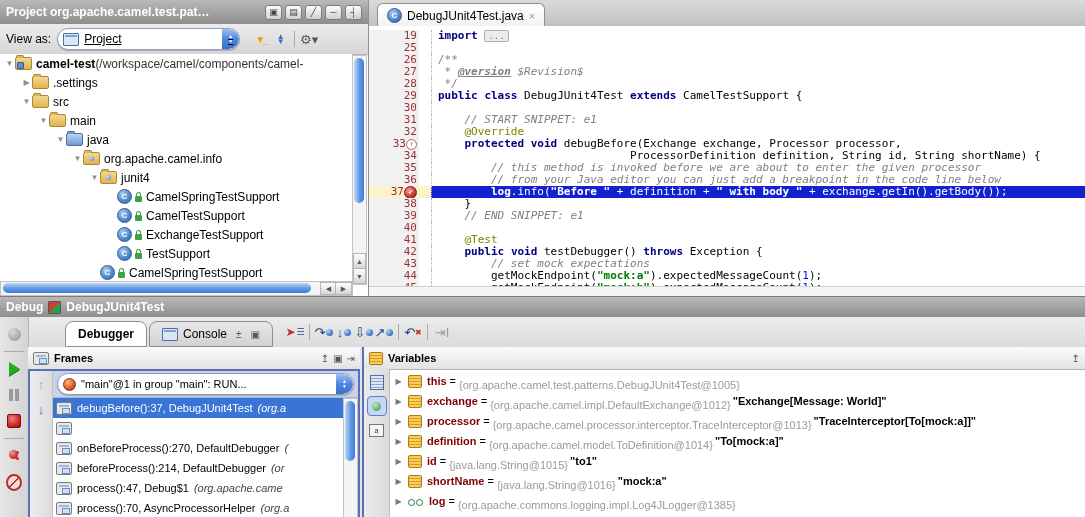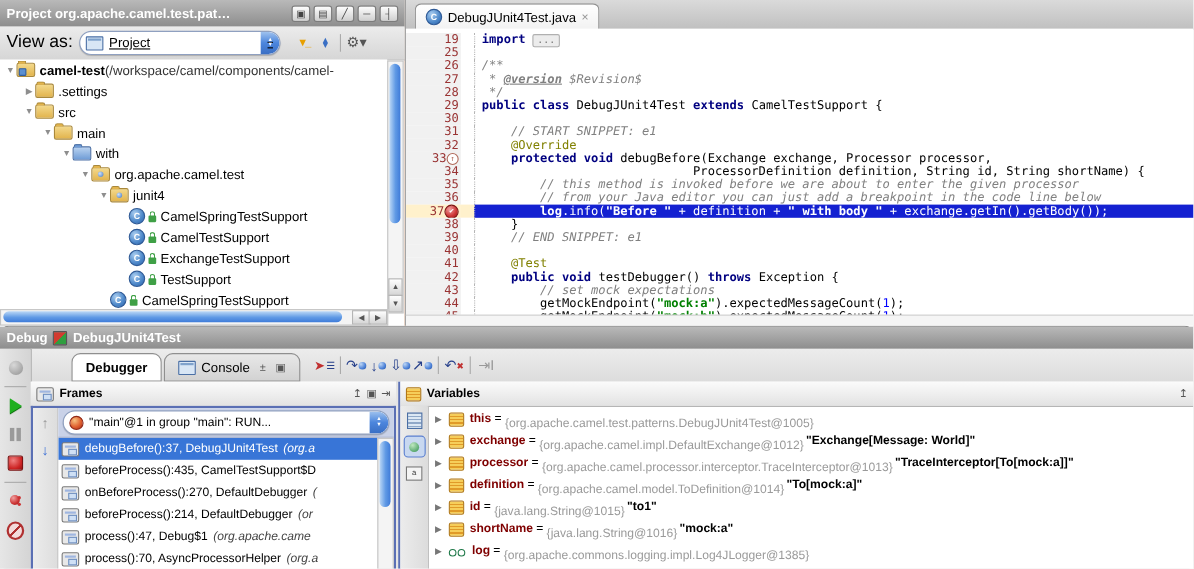--- a/index.html
+++ b/index.html
@@ -78,21 +78,21 @@
   .seg-str{color:#008000;font-weight:bold;}
   .seg-num{color:#0000ff;}
   .seg-fold{background:#ececec;border:1px solid #b0b0b0;color:#777;border-radius:2px;padding:0 3px;font-size:9px;}
   .seg-xb{font-weight:bold;}
   .bp{width:11px;height:11px;border-radius:50%;background:radial-gradient(circle at 35% 30%,#f0a0a0,#cc3333 60%,#8f1a1a);
       border:1px solid #7d1616;color:#fff;font-size:7px;display:inline-flex;align-items:center;justify-content:center;}
   .ovr{width:9px;height:9px;border-radius:50%;border:1px solid #b06a5a;color:#b06a5a;font-size:7px;line-height:8px;
       display:inline-flex;align-items:center;justify-content:center;background:#fff;}
   #ehscroll{position:absolute;left:0;bottom:0;right:0;height:9px;background:#f5f5f5;border-top:1px solid #cfcfcf;}
   
-  #debug{position:absolute;left:0;top:296px;width:1085px;height:221px;background:#e4e4e4;border-top:1px solid #7a7a7a;border-radius:8px;}
+  #debug{position:absolute;left:0;top:296px;width:1085px;height:221px;background:#e4e4e4;border-top:1px solid #7a7a7a;}
   #dbg-tabrow{position:absolute;left:28px;top:20px;right:0;height:30px;background:linear-gradient(#ececec,#dcdcdc);
       display:flex;align-items:flex-end;padding-left:4px;}
   .dtab{display:flex;align-items:center;gap:5px;height:24px;padding:0 12px;margin-right:2px;font-size:12px;
       border:1px solid #8f8f8f;border-radius:8px 8px 0 0;background:linear-gradient(#e8e8e8,#d2d2d2);}
   .dtab.active{background:#fff;font-weight:bold;margin-left:33px;}
   #dbg-toolbar{display:flex;align-items:center;margin-left:10px;height:30px;}
   #dbg-strip{position:absolute;left:0;top:20px;width:28px;bottom:0;background:linear-gradient(90deg,#e6e6e6,#d4d4d4);
       border-right:1px solid #b5b5b5;display:flex;flex-direction:column;align-items:center;padding-top:4px;}
   #dbg-strip .sico{margin:5px 0;}
   .hsep{width:20px;height:1px;background:#aaa;margin:4px 0;}
@@ -166,21 +166,21 @@
   <div class="abs" style="left:0;top:0;width:368px;height:296px;border-right:1px solid #f97316;background:#fff;">
     <div class="titlebar abs" style="left:0;top:0;right:0;height:24px;font-size:12px;">
       <span style="overflow:hidden;white-space:nowrap;flex:1;">Project org.apache.camel.test.pat…</span>
       <span class="wbtn">▣</span>
       <span class="wbtn">▤</span>
       <span class="wbtn">╱</span>
       <span class="wbtn">─</span>
       <span class="wbtn">┤</span>
     </div>
     <div class="abs" style="left:0;top:24px;right:0;height:30px;background:linear-gradient(#ececec,#d6d6d6);border-bottom:1px solid #b5b5b5;display:flex;align-items:center;padding:0 6px;">
-      <span style="font-size:16px;margin-right:6px;">View as:</span>
+      <span style="font-size:12px;margin-right:6px;">View as:</span>
       <div class="combo" style="width:176px;text-decoration:underline;">
         <span class="ic-console" style="margin-right:5px;"></span>
         <span style="font-size:12px;">Project</span>
         <span class="stepper">
             <span>▲</span>
             <span>▼</span>
           </span>
       </div>
       <span class="tico ic-expandall" style="margin-left:10px;">▼̲</span>
       <span class="tico ic-collapseall" style="display:inline-flex;flex-direction:column;line-height:5px;">
@@ -213,27 +213,27 @@
         <div class="tree-row">
           <span style="width: 38px;"></span>
           <span class="arrow">▼</span>
           <span class="ic-folder-open"></span>
           <span class="tlabel">main</span>
         </div>
         <div class="tree-row">
           <span style="width: 55px;"></span>
           <span class="arrow">▼</span>
           <span class="ic-source-folder"></span>
-          <span class="tlabel">with</span>
+          <span class="tlabel">java</span>
         </div>
         <div class="tree-row">
           <span style="width: 72px;"></span>
           <span class="arrow">▼</span>
           <span class="ic-package"></span>
-          <span class="tlabel">org.apache.camel.test</span>
+          <span class="tlabel">org.apache.camel.info</span>
         </div>
         <div class="tree-row">
           <span style="width: 89px;"></span>
           <span class="arrow">▼</span>
           <span class="ic-package"></span>
           <span class="tlabel">junit4</span>
         </div>
         <div class="tree-row">
           <span style="width: 106px;"></span>
           <span class="arrow"></span>
@@ -400,21 +400,20 @@
             </div>
           </div>
           <div id="fr-list">
               <div class="frame-row sel">
                 <span class="ic-frames"></span>
                 <span>debugBefore():37, DebugJUnit4Test </span>
                 <span class="pkg">(org.a</span>
               </div>
               <div class="frame-row">
                 <span class="ic-frames"></span>
-                <span>beforeProcess():435, CamelTestSupport$D</span>
               </div>
               <div class="frame-row">
                 <span class="ic-frames"></span>
                 <span>onBeforeProcess():270, DefaultDebugger </span>
                 <span class="pkg">(</span>
               </div>
               <div class="frame-row">
                 <span class="ic-frames"></span>
                 <span>beforeProcess():214, DefaultDebugger </span>
                 <span class="pkg">(or</span>

